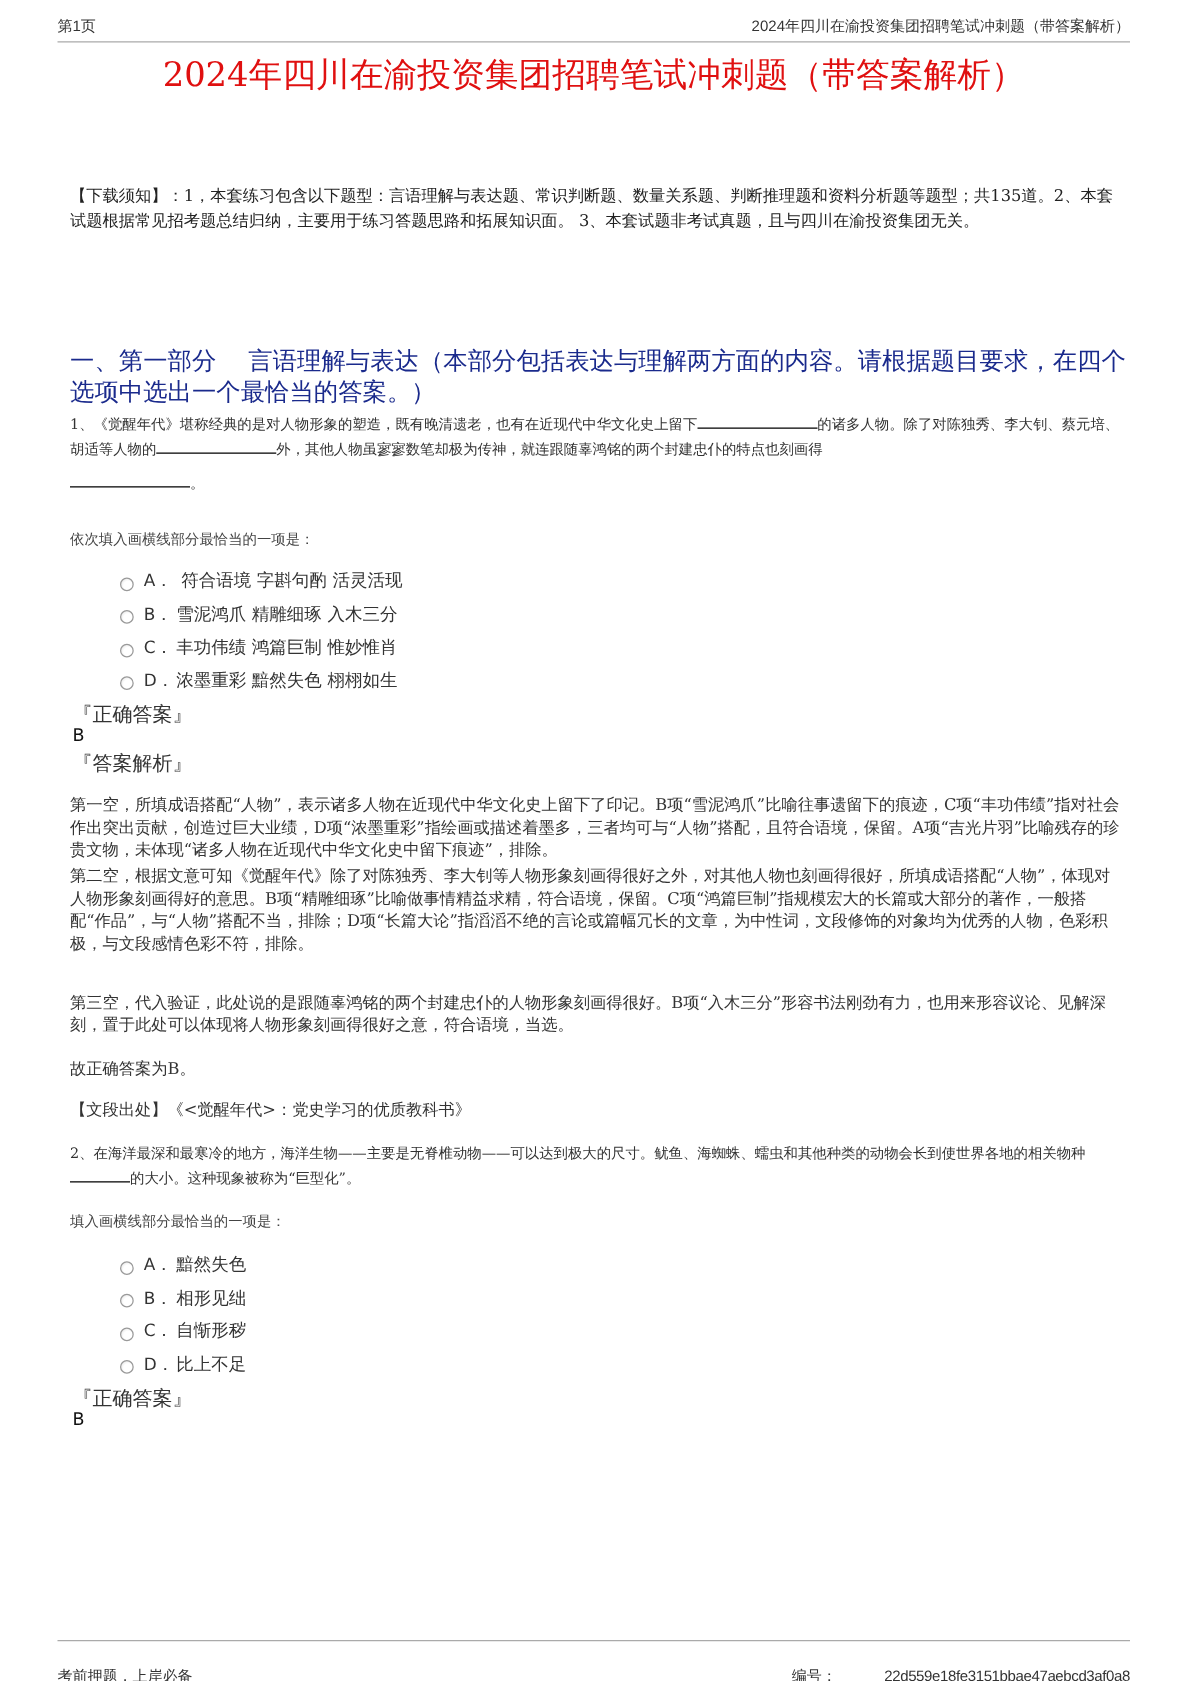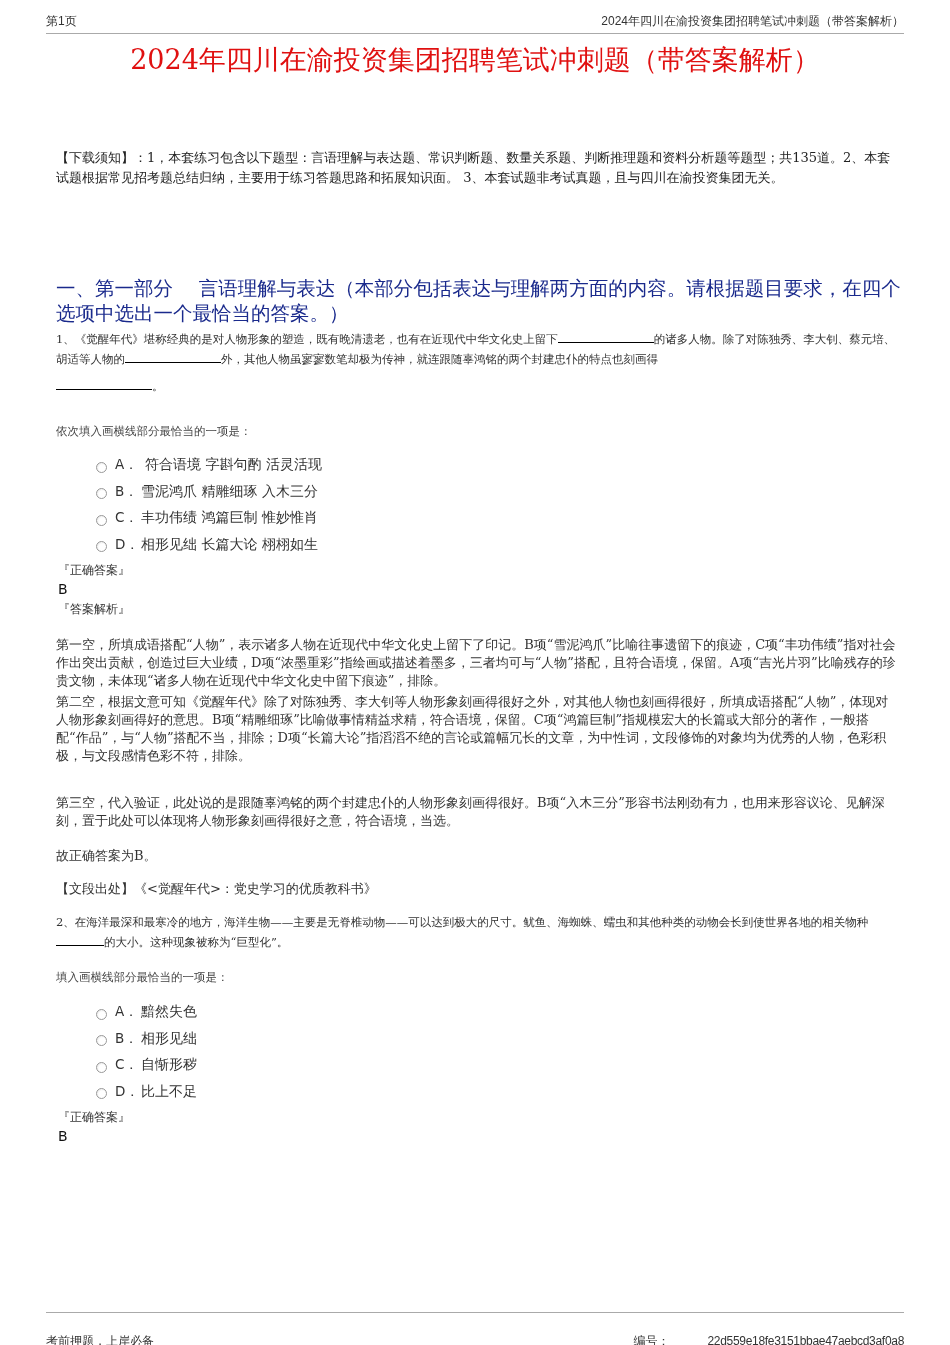--- a/index.html
+++ b/index.html
@@ -36,21 +36,21 @@
       display: flex; align-items: center; height: 26.5px;
       font-size: 14px; color: #333;
     }
     .radio {
       width: 11px; height: 11px; border-radius: 50%;
       border: 1px solid #999; background: radial-gradient(circle at 60% 60%, #fff 45%, #ddd 100%);
       margin-right: 8px; margin-top: 4px;
     }
     .opt-letter { font-family: "DejaVu Sans", sans-serif; font-size: 13.5px; width: 26px; }
     .opt-letter.wide { width: 30px; }
-    .label-line { position: absolute; left: 58px; font-size: 12px; color: #333; }
+    .label-line { position: absolute; left: 58px; font-size: 16px; color: #333; }
     .answer { position: absolute; left: 58px; font-family: "DejaVu Sans", sans-serif; font-size: 14px; color: #111; }
     .para {
       position: absolute; left: 56px; width: 840px;
       font-size: 13px; line-height: 18px; color: #333;
     }
     .page-footer {
       position: absolute; left: 46px; right: 46px; top: 1312px;
       border-top: 1px solid #aaa; padding-top: 20px;
       font-family: "Liberation Sans", "DejaVu Sans", sans-serif; font-size: 12px; color: #333;
       display: flex; justify-content: space-between;
@@ -89,21 +89,21 @@
     <span>雪泥鸿爪 精雕细琢 入木三分</span>
   </div>
   <div class="option">
     <span class="radio"></span>
     <span class="opt-letter">C．</span>
     <span>丰功伟绩 鸿篇巨制 惟妙惟肖</span>
   </div>
   <div class="option">
     <span class="radio"></span>
     <span class="opt-letter">D．</span>
-    <span>相形见绌 长篇大论 栩栩如生</span>
+    <span>浓墨重彩 黯然失色 栩栩如生</span>
   </div>
 </div>
 
 <div class="label-line" style="top:562px;">『正确答案』</div>
 <div class="answer" style="top:581px;">B</div>
 <div class="label-line" style="top:601px;">『答案解析』</div>
 
 <div class="para" style="top:636px;">第一空，所填成语搭配“人物”，表示诸多人物在近现代中华文化史上留下了印记。B项“雪泥鸿爪”比喻往事遗留下的痕迹，C项“丰功伟绩”指对社会作出突出贡献，创造过巨大业绩，D项“浓墨重彩”指绘画或描述着墨多，三者均可与“人物”搭配，且符合语境，保留。A项“吉光片羽”比喻残存的珍贵文物，未体现“诸多人物在近现代中华文化史中留下痕迹”，排除。</div>
 <div class="para" style="top:693px;">第二空，根据文意可知《觉醒年代》除了对陈独秀、李大钊等人物形象刻画得很好之外，对其他人物也刻画得很好，所填成语搭配“人物”，体现对人物形象刻画得好的意思。B项“精雕细琢”比喻做事情精益求精，符合语境，保留。C项“鸿篇巨制”指规模宏大的长篇或大部分的著作，一般搭配“作品”，与“人物”搭配不当，排除；D项“长篇大论”指滔滔不绝的言论或篇幅冗长的文章，为中性词，文段修饰的对象均为优秀的人物，色彩积极，与文段感情色彩不符，排除。</div>
 <div class="para" style="top:794px;">第三空，代入验证，此处说的是跟随辜鸿铭的两个封建忠仆的人物形象刻画得很好。B项“入木三分”形容书法刚劲有力，也用来形容议论、见解深刻，置于此处可以体现将人物形象刻画得很好之意，符合语境，当选。</div>

